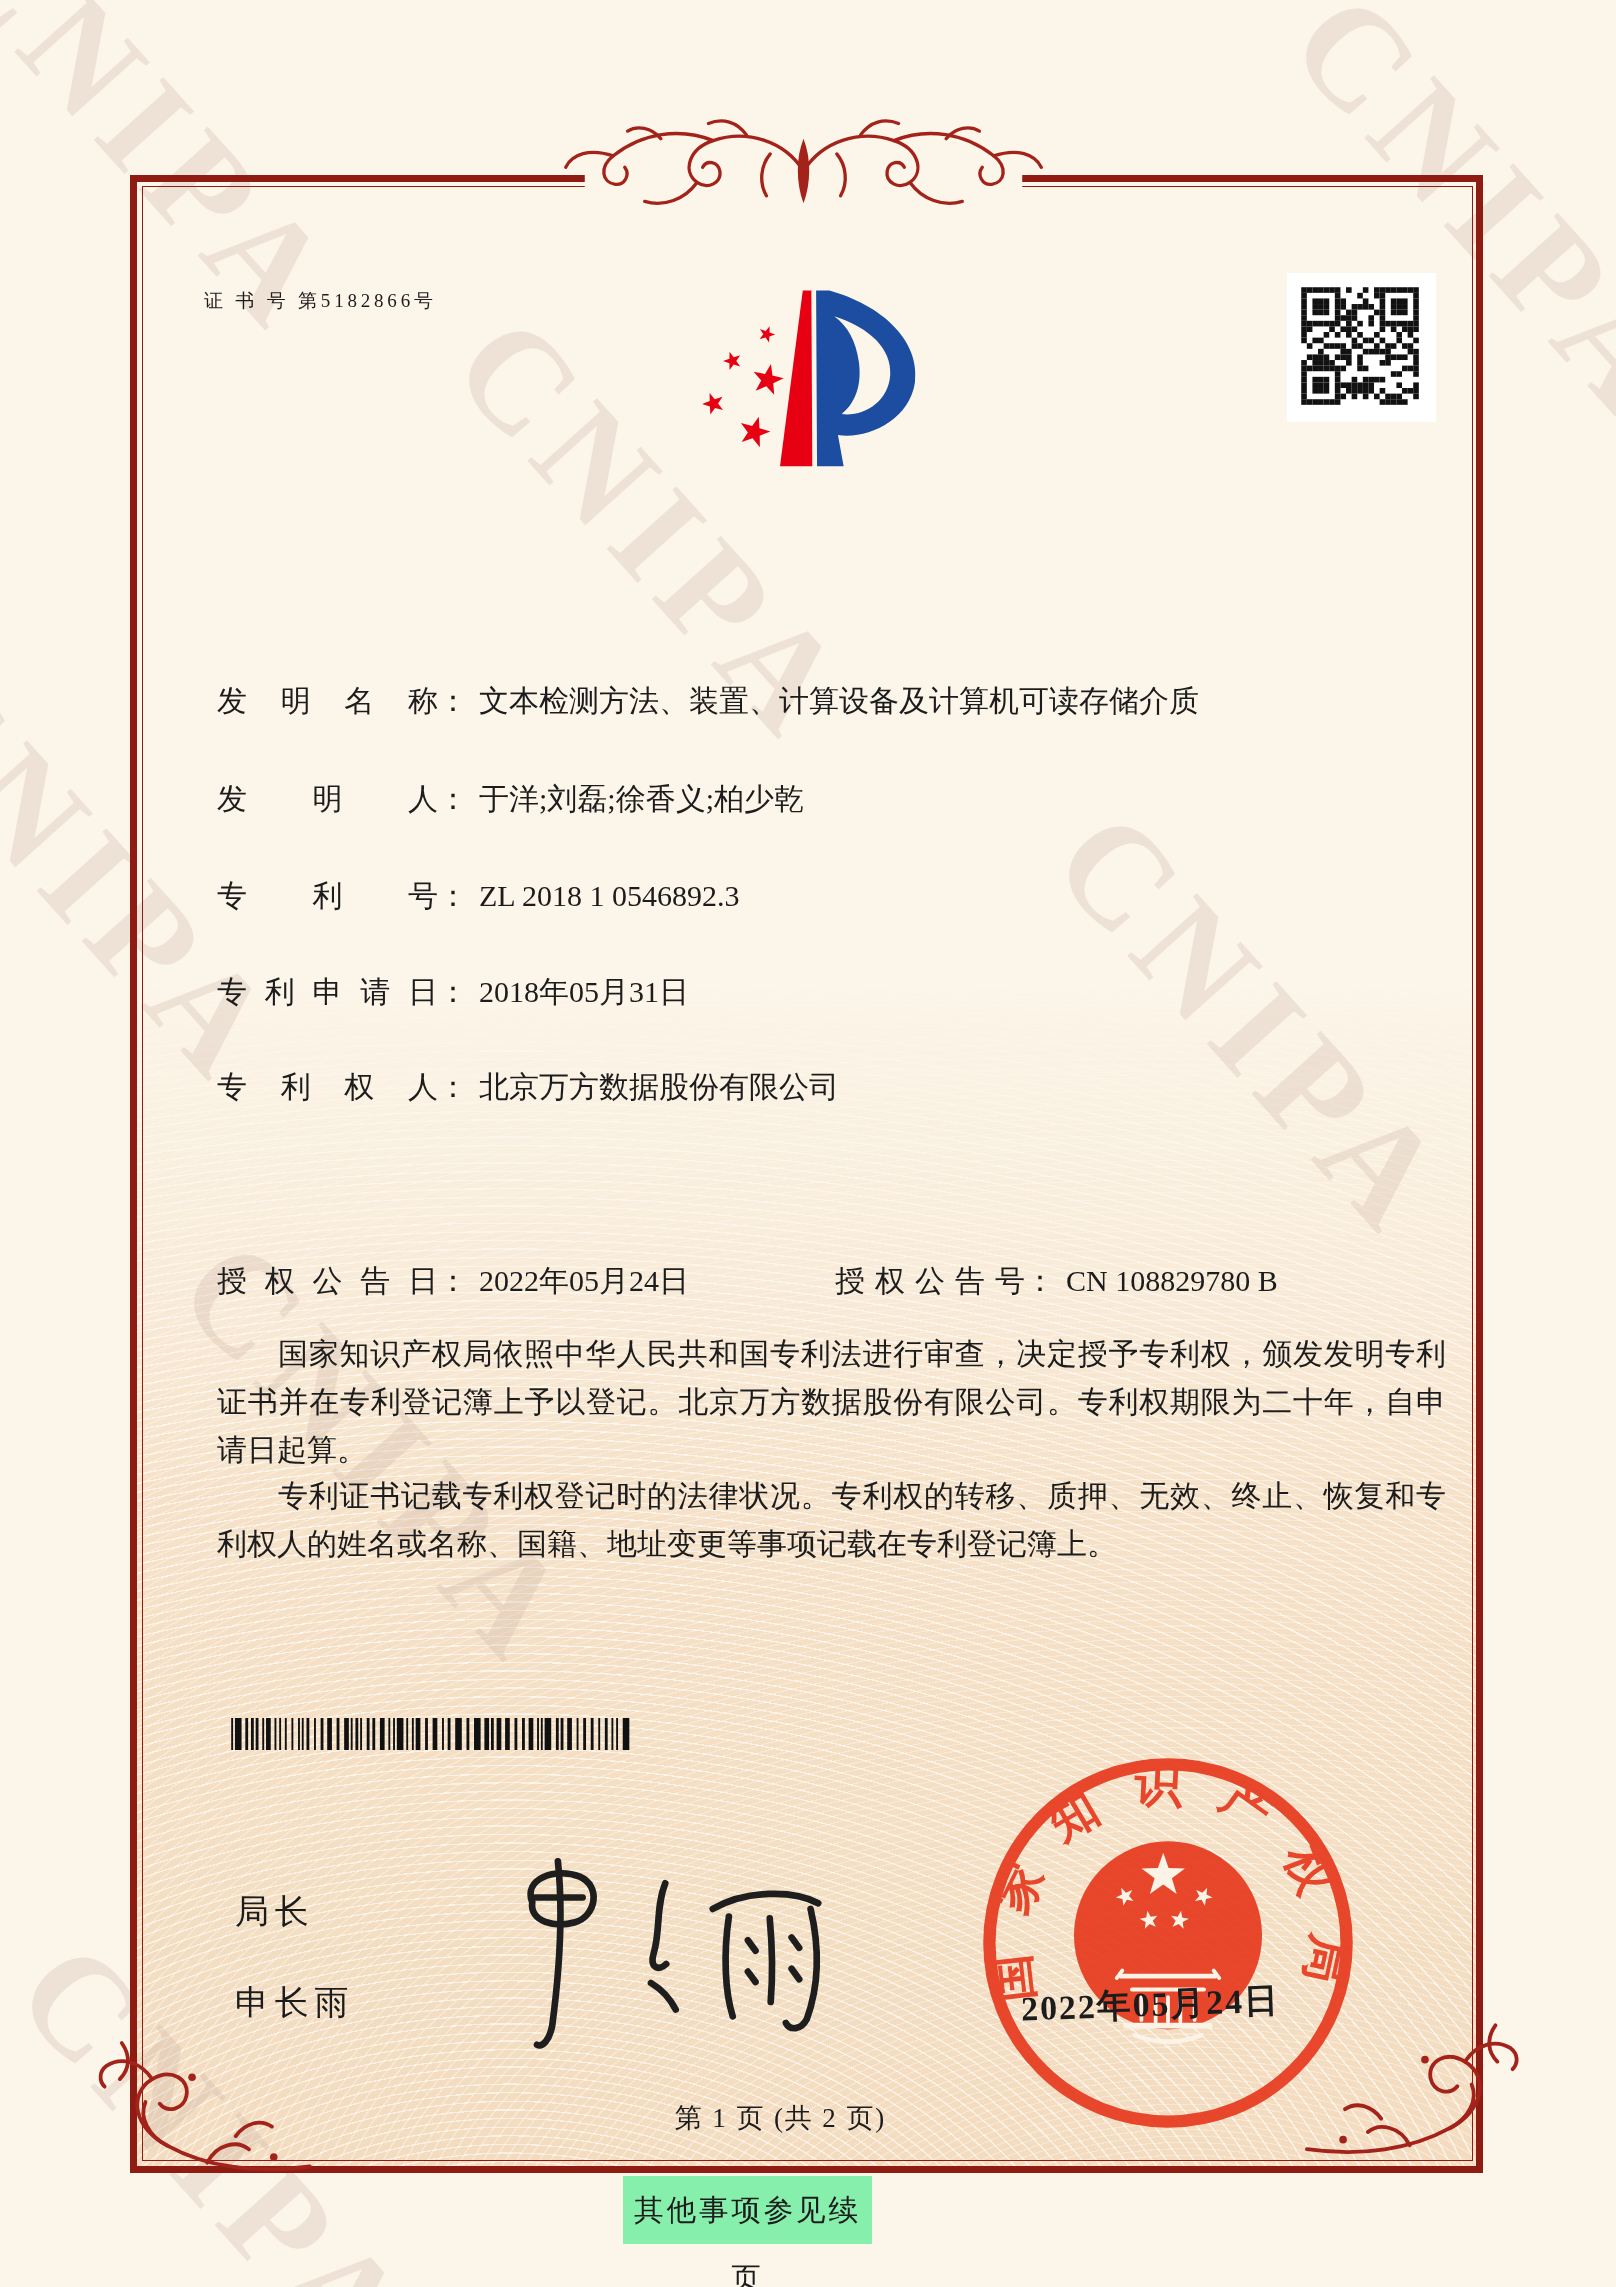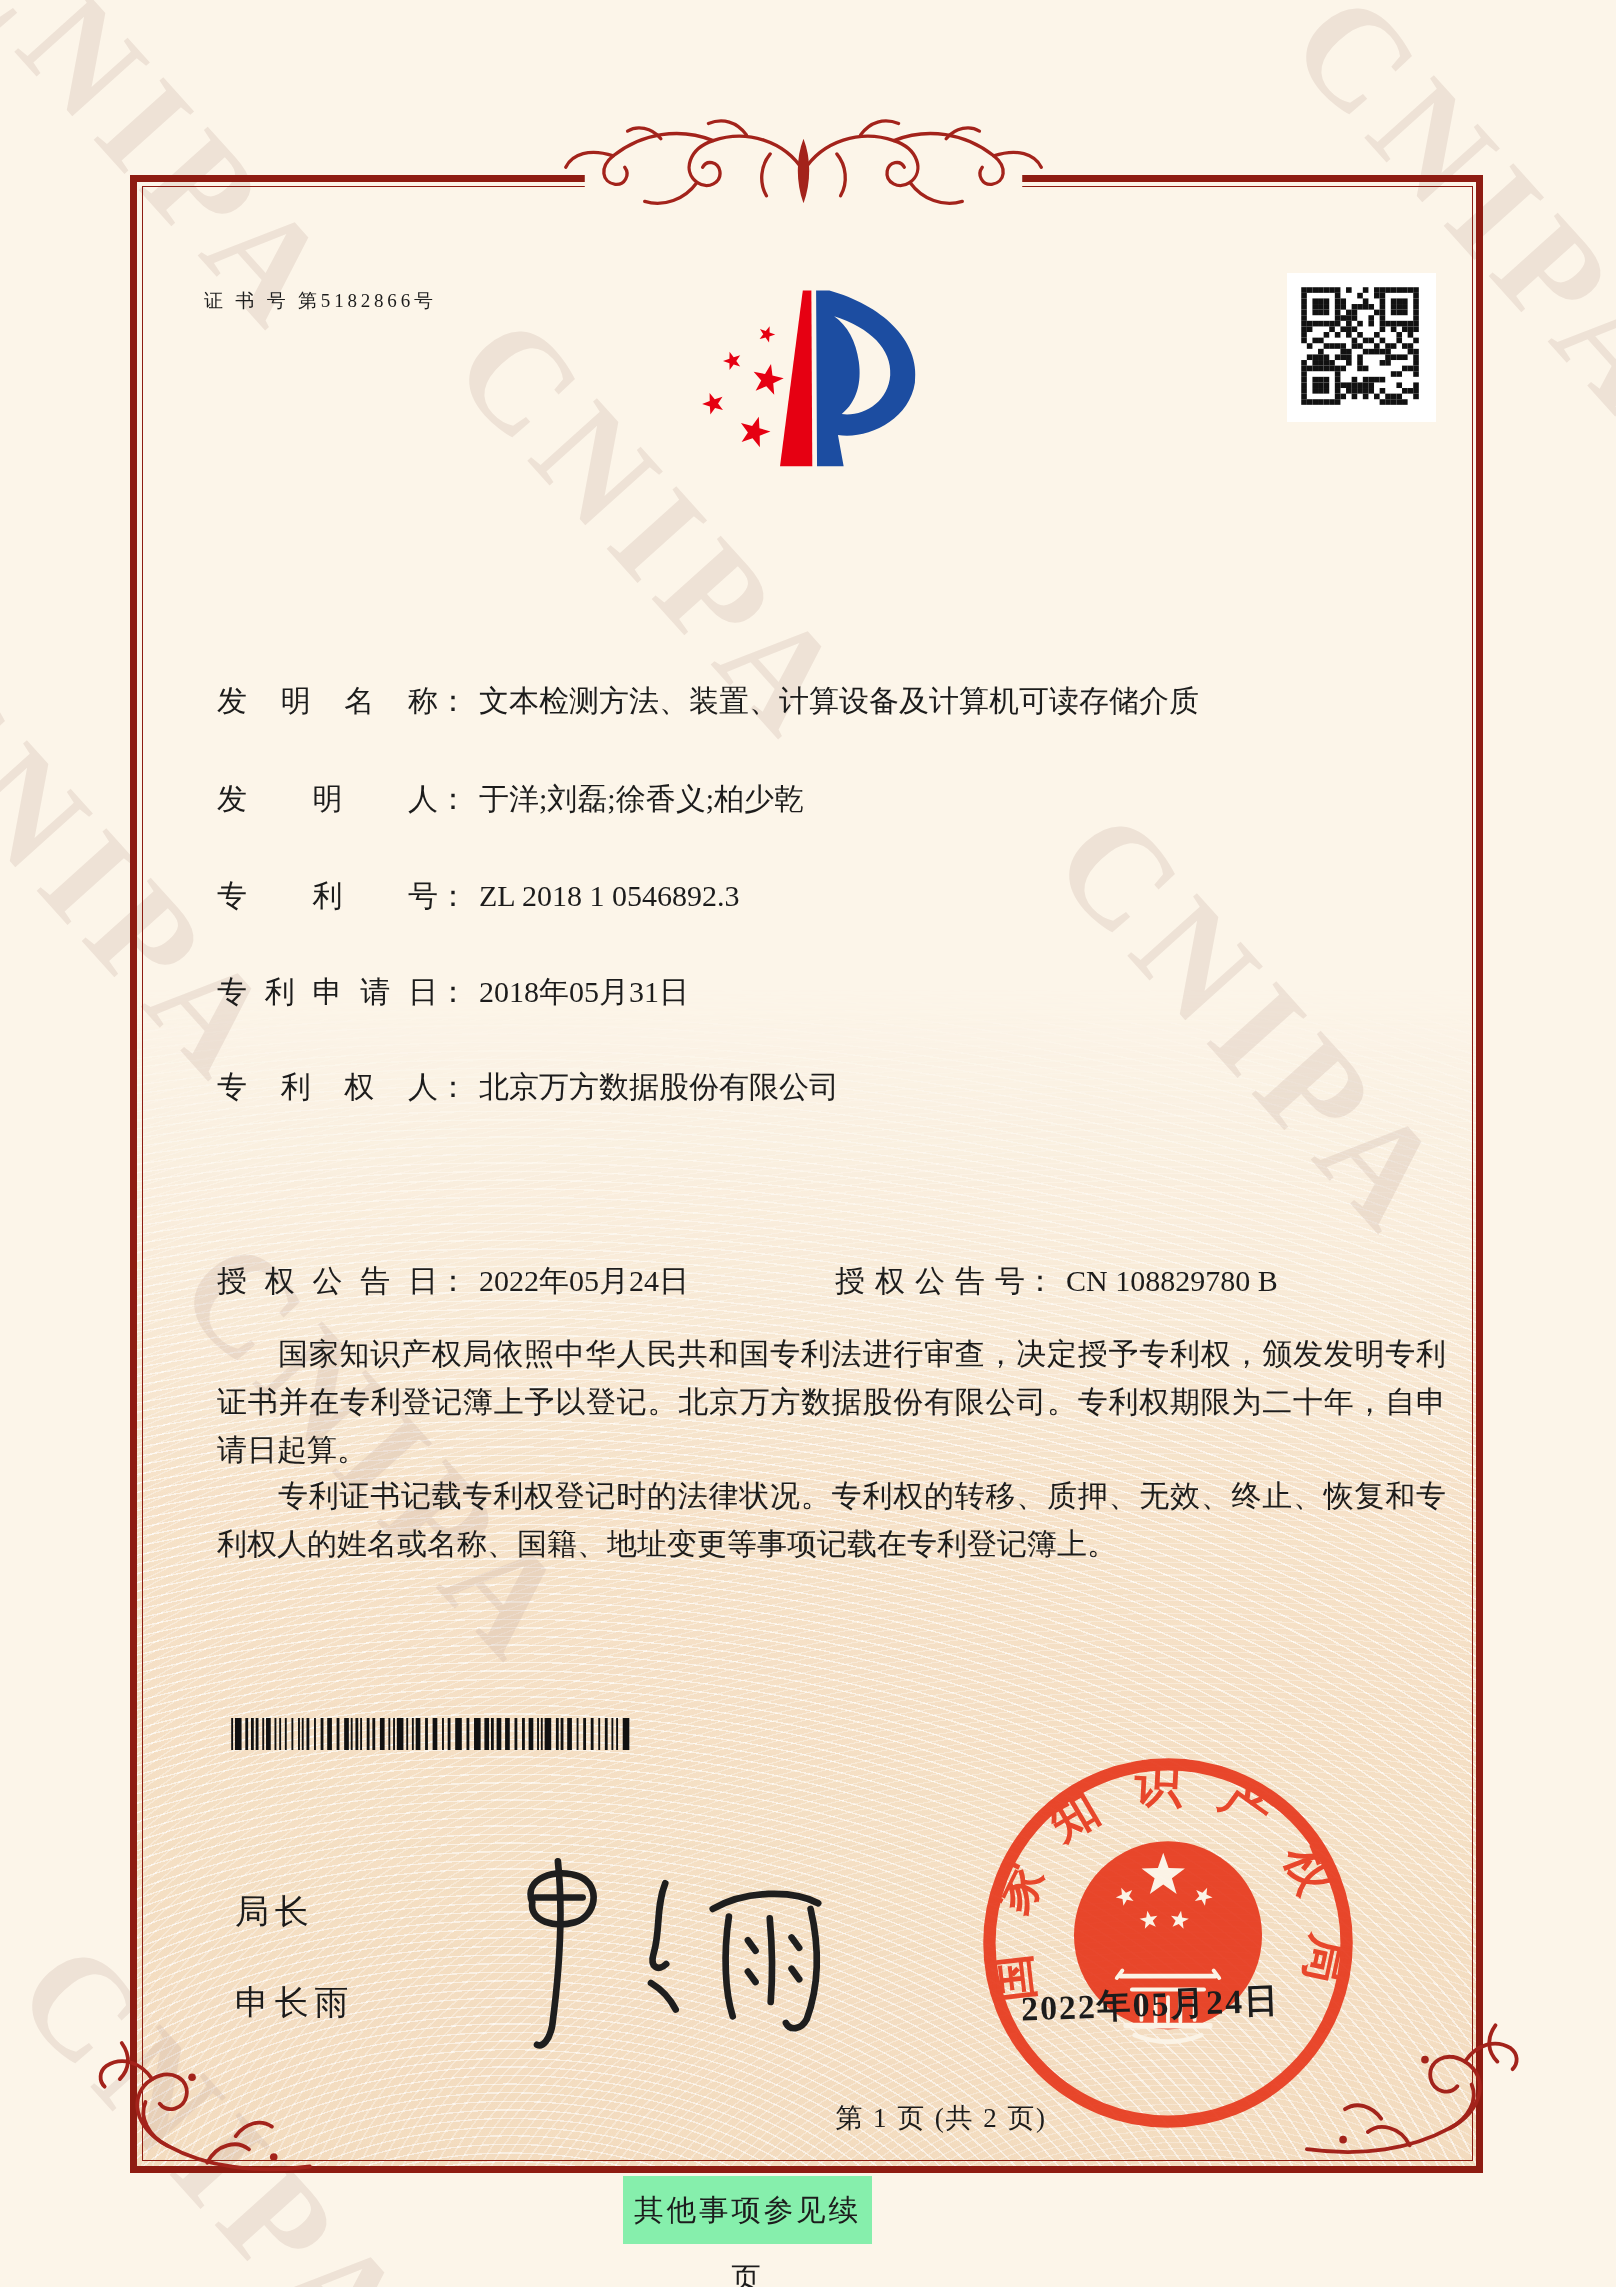--- a/index.html
+++ b/index.html
@@ -39,21 +39,21 @@
   #frame-outer{left:130px;top:175px;width:1353px;height:1998px;border:7.6px solid var(--border-red);box-sizing:border-box;}
   #frame-inner{left:142px;top:186px;width:1331px;height:1975px;border:1.9px solid var(--border-red);box-sizing:border-box;}
   #cert-no{left:204px;top:288px;font-size:19px;letter-spacing:3.8px;}
   #title{left:226px;top:496px;width:1160px;text-align:center;font-size:70px;font-weight:bold;letter-spacing:57px;text-indent:57px;}
   .row{left:217px;font-size:30px;line-height:40px;white-space:nowrap;}
   .row .lbl{display:inline-block;width:221px;text-align:justify;text-align-last:justify;}
   .row .val{margin-left:11px;}
   .para{left:217px;width:1229px;font-size:30px;line-height:48px;text-align:justify;text-indent:61px;}
   #signer-title,#signer-name{left:235px;font-size:34px;font-family:"Liberation Sans","DejaVu Sans",sans-serif;letter-spacing:5.7px;}
   #seal-date{left:989px;top:1982px;width:323px;text-align:center;font-size:34px;letter-spacing:1.9px;transform:rotate(-2deg);font-weight:bold;}
-  #page-info{left:514px;top:2100px;width:533px;text-align:right;font-size:27px;letter-spacing:1.9px;}
+  #page-info{left:514px;top:2100px;width:533px;text-align:center;font-size:27px;letter-spacing:1.9px;}
   #note-box{left:623px;top:2176px;width:249px;height:68px;background:#86efac;}
   #note-box div{line-height:68px;text-align:center;font-size:29.5px;letter-spacing:2.9px;}
   #qr-box{left:1287px;top:273px;width:149px;height:149px;background:#fff;}
   svg{display:block;}
 </style>
 </head>
 <body>
 
 <div id="page">
 

